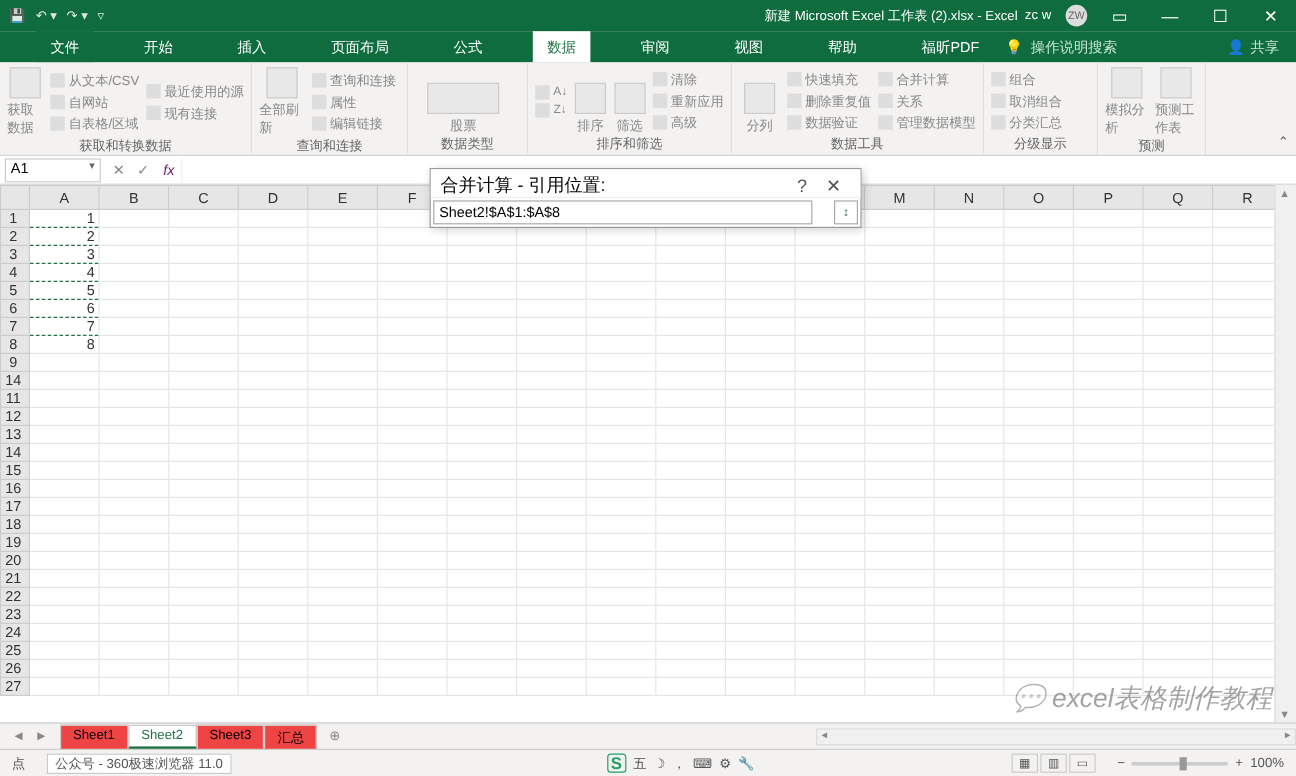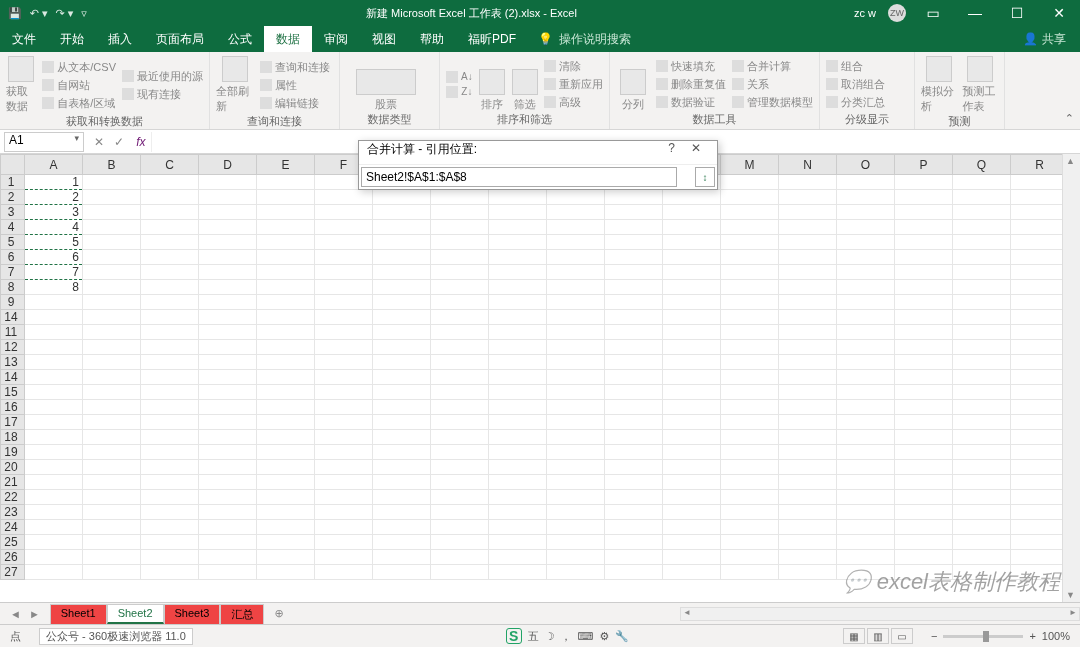--- a/index.html
+++ b/index.html
@@ -1,27 +1,27 @@
 <!DOCTYPE html>
 <html><head>
 <meta charset="utf-8">
 <style>
 * { margin: 0; padding: 0; box-sizing: border-box; font-family: "Microsoft YaHei", sans-serif; }
 body { width: 1080px; height: 647px; overflow: hidden; background: #fff; position: relative; }
 
 .titlebar { height: 26px; background: #0e6c3f; display: flex; align-items: center; color: #fff; font-size: 11px; }
 .titlebar .qat { display: flex; gap: 8px; padding: 0 8px; align-items: center; }
 .titlebar .qat span { opacity: 0.85; cursor: pointer; }
-.titlebar .title { flex: 1; text-align: center; }
+.titlebar .title { flex: 1; text-align: right; }
 .titlebar .winctl { display: flex; align-items: center; gap: 12px; padding: 0 6px; }
 .titlebar .winctl .btn { width: 30px; text-align: center; cursor: pointer; font-size: 14px; }
 .titlebar .avatar { width: 18px; height: 18px; border-radius: 50%; background: #ddd; color: #666; font-size: 9px; display: flex; align-items: center; justify-content: center; }
 
 .tabs { height: 26px; background: #0e6c3f; display: flex; align-items: stretch; color: #fff; font-size: 12px; }
-.tabs .tab { padding: 0 12px; display: flex; align-items: center; cursor: pointer; }
+.tabs .tab { padding: 0 12px; display: flex; align-items: center; cursor: pointer; margin-left: 30px; }
 .tabs .tab.file { background: #0e6c3f; }
 .tabs .tab.active { background: #fff; color: #217346; }
 .tabs .tell { display: flex; align-items: center; gap: 6px; padding: 0 10px; color: #c8e6d5; }
 .tabs .share { margin-left: auto; padding: 0 14px; display: flex; align-items: center; color: #c8e6d5; gap:4px;}
 
 .ribbon { height: 78px; background: #f3f2f1; border-bottom: 1px solid #d6d6d6; display: flex; font-size: 11px; color: #888; position: relative; }
 .ribbon .group { border-right: 1px solid #e1e1e1; display: flex; flex-direction: column; justify-content:flex-start; padding: 4px 6px 0; }
 .ribbon .group .items { flex: 1; display: flex; gap: 6px; }
 .ribbon .group .glabel { text-align: center; font-size: 11px; color: #666; padding-bottom: 2px; }
 .ribbon .bigbtn { display: flex; flex-direction: column; align-items: center; justify-content: flex-end; width: 38px; gap:2px; cursor:pointer;}
@@ -44,21 +44,21 @@
 table.grid th.ch { width: 58px; }
 table.grid th.corner { width: 24px; background: #e6e6e6; }
 table.grid td { border: 1px solid #e6e6e6; height: 15px; width: 58px; text-align: right; padding-right: 3px; }
 table.grid td.rh { background: #e6e6e6; text-align: center; border: 1px solid #ccc; width: 24px; }
 .marching { border: 1px dashed #217346 !important; }
 .scrollv { position: absolute; right: 0; top: 0; width: 18px; height: 100%; background: #f0f0f0; border-left: 1px solid #ddd; }
 .scrollv::before { content:"▲"; position:absolute; top:2px; left:3px; font-size:9px; color:#888;}
 .scrollv::after { content:"▼"; position:absolute; bottom:2px; left:3px; font-size:9px; color:#888;}
 
 .dialog { position: absolute; left: 358px; top: 140px; width: 360px; background: #fff; border: 1px solid #999; box-shadow: 2px 2px 8px rgba(0,0,0,0.2); z-index: 10; }
-.dialog .dtitle { height: 24px; background: #fff; display: flex; align-items: flex-start; padding: 0 8px; font-size: 12px; border-bottom: 1px solid #eee; }
+.dialog .dtitle { height: 24px; background: #fff; display: flex; align-items: flex-end; padding: 0 8px; font-size: 15px; border-bottom: 1px solid #eee; }
 .dialog .dtitle .dtxt { flex: 1; }
 .dialog .dtitle .dbtn { padding: 0 8px; cursor: pointer; color: #555; }
 .dialog .dbody { padding: 2px; display: flex; gap: 16px; }
 .dialog .dbody input { flex: 1; border: 1px solid #aaa; height: 20px; padding: 0 4px; font-size: 12px; }
 .dialog .dbody .refbtn { width: 20px; height: 20px; border: 1px solid #aaa; display:flex; align-items:center; justify-content:center; font-size:10px; color:#217346; cursor:pointer; margin-left:2px;}
 
 .sheetbar { height: 22px; display: flex; align-items: center; border-top: 1px solid #ccc; font-size: 11px; background: #f3f2f1; }
 .sheetbar .nav { display: flex; gap: 8px; padding: 0 10px; color: #888; }
 .sheetbar .stabs { display: flex; }
 .sheetbar .stab { padding: 2px 10px; border: 1px solid #ccc; border-bottom: none; background: #ef4444; cursor: pointer; }

